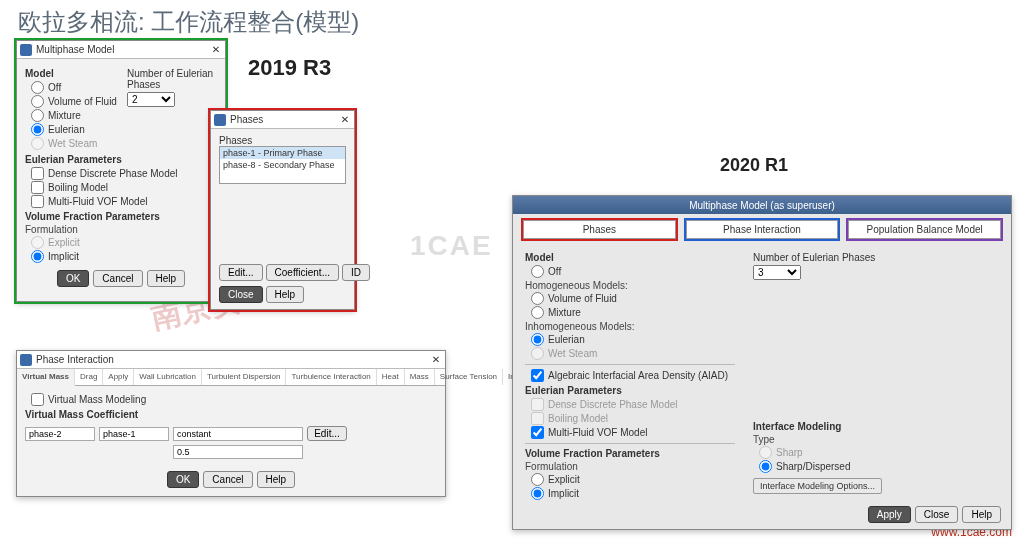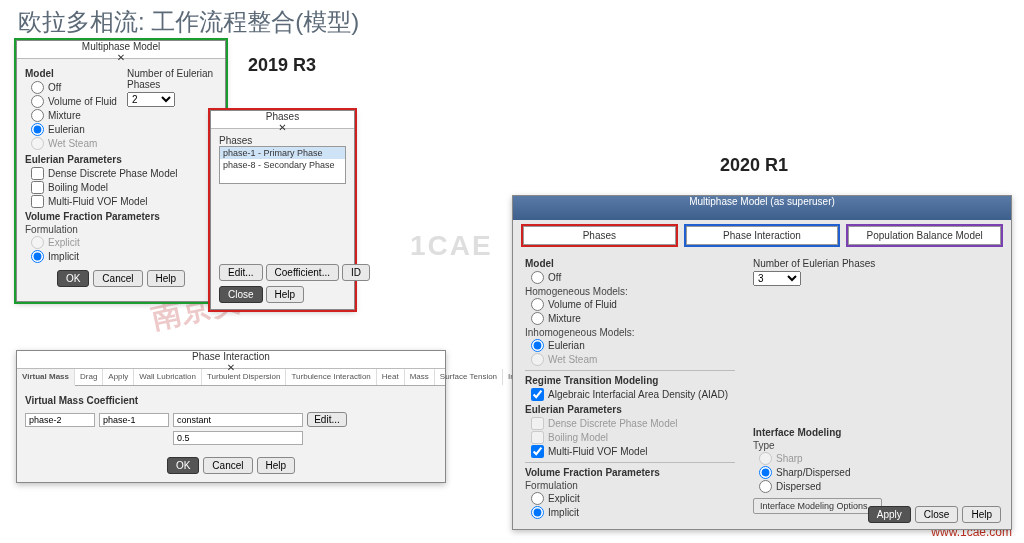--- a/index.html
+++ b/index.html
@@ -8,30 +8,30 @@
     width: 1024px;
     height: 543px;
     font-family: "Segoe UI", Arial, sans-serif;
     font-size: 10px;
     color: #333;
     background: #fff;
     position: relative;
     overflow: hidden;
   }
   .slide-title { position:absolute; top:6px; left:18px; font-size:24px; color:#5c6a78; font-weight:400; }
-  .label2019 { position:absolute; top:55px; left:248px; font-size:18px; font-weight:700; color:#222; }
+  .label2019 { position:absolute; top:55px; left:248px; font-size:22px; font-weight:700; color:#222; }
   .label2020 { position:absolute; top:155px; left:720px; font-size:18px; font-weight:700; color:#222; }
   .watermark-cae { position:absolute; top:230px; left:410px; font-size:28px; color:rgba(160,160,160,0.35); font-weight:700; letter-spacing:2px; }
   .watermark-cn { position:absolute; top:280px; left:150px; font-size:30px; color:rgba(190,60,60,0.28); font-weight:700; transform:rotate(-12deg); }
   .footer-brand { position:absolute; right:12px; bottom:4px; text-align:right; font-size:13px; }
   .footer-brand .cn { color:#1a55b0; font-weight:700; }
   .footer-brand .url { color:#c03020; font-size:12px; }
 
   .dlg { position:absolute; background:#f2f2f2; border:1px solid #888; box-shadow:0 2px 6px rgba(0,0,0,.25); }
-  .dlg-titlebar { display:flex; align-items:center; background:#fff; border-bottom:1px solid #bbb; height:18px; padding:0 3px; font-size:10px;flex-direction:column; }
+  .dlg-titlebar { display:flex; align-items:center; background:#fff; border-bottom:1px solid #bbb; height:18px; padding:0 3px; font-size:10px; }
   .dlg-icon { width:12px; height:12px; background:#3a6aa8; border-radius:2px; margin-right:4px; }
   .dlg-title { flex:1; color:#333; }
   .dlg-x { width:12px; height:12px; text-align:center; line-height:12px; color:#333; cursor:pointer; }
   .dlg-body { padding:6px 8px; }
   .group-label { font-weight:700; margin:3px 0 2px 0; }
   .radio-row, .check-row { display:flex; align-items:center; gap:4px; margin:1px 0 1px 6px; }
   .radio-row input, .check-row input { margin:0; }
   .disabled { color:#999; }
   .btnbar { display:flex; gap:4px; justify-content:center; padding:6px 0 8px 0; }
   .btn { background:#e9e9e9; border:1px solid #888; border-radius:3px; padding:2px 8px; font-size:10px; cursor:pointer; }
@@ -55,21 +55,21 @@
   
   #dlg-pi { top:350px; left:16px; width:430px; }
   #dlg-pi .tabs { display:flex; border-bottom:1px solid #aaa; background:#fff; }
   #dlg-pi .tab { padding:3px 5px; font-size:8px; border-right:1px solid #ddd; color:#555; white-space:nowrap; }
   #dlg-pi .tab.active { background:#f2f2f2; border-bottom:2px solid #f2f2f2; font-weight:700; margin-bottom:-1px; }
   #dlg-pi .grid { display:grid; grid-template-columns:70px 70px 130px 40px; gap:4px; align-items:center; margin-top:6px; }
   #dlg-pi input.cell { width:100%; font-size:9px; padding:1px 3px; border:1px solid #aaa; background:#fff; }
 
   
   #dlg2020 { top:195px; left:512px; width:500px; height:335px; background:#e8e8e8; }
-  #dlg2020 .titlebar2020 { background:linear-gradient(#5a7aa6,#3d5f8c); color:#fff; height:24px; display:flex; align-items:flex-start; justify-content:center; font-size:10px; position:relative; }
+  #dlg2020 .titlebar2020 { background:linear-gradient(#5a7aa6,#3d5f8c); color:#fff; height:18px; display:flex; align-items:center; justify-content:center; font-size:10px; position:relative; }
   #dlg2020 .tabs2020 { display:flex; gap:10px; padding:6px 10px; background:#e8e8e8; }
   #dlg2020 .tab2020 { flex:1; text-align:center; padding:3px 4px; background:#fff; border:1px solid #999; font-size:10px; cursor:pointer; }
   #dlg2020 .tab2020.models { outline:2px solid #1a9c2f; font-weight:700; }
   #dlg2020 .tab2020.phases { outline:2px solid #d12020; }
   #dlg2020 .tab2020.pint { outline:2px solid #1f5fd0; }
   #dlg2020 .tab2020.pbm { outline:2px solid #7a3fb0; }
   #dlg2020 .body2020 { display:flex; gap:18px; padding:4px 12px 4px 12px; }
   #dlg2020 .colL { width:210px; }
   #dlg2020 .colR { width:230px; }
   #dlg2020 hr { border:none; border-top:1px solid #bbb; margin:4px 0; }
@@ -194,20 +194,24 @@
     <div class="tab">Apply</div>
     <div class="tab">Wall Lubrication</div>
     <div class="tab">Turbulent Dispersion</div>
     <div class="tab">Turbulence Interaction</div>
     <div class="tab">Heat</div>
     <div class="tab">Mass</div>
     <div class="tab">Surface Tension</div>
     <div class="tab">Interfacial Area</div>
   </div>
   <div class="dlg-body">
+    <label class="check-row">
+        <input type="checkbox" style=""> 
+        <span>Virtual Mass Modeling</span>
+      </label>
     <div class="group-label" style="font-weight:700">Virtual Mass Coefficient</div>
     <div class="grid">
       <input class="cell" readonly="" value="phase-2" style="">
       <input class="cell" readonly="" value="phase-1" style="">
       <input class="cell" value="constant" style="">
       <button class="btn" style="padding:1px 4px">Edit...</button>
       <div></div>
         <div></div>
       <input class="cell" value="0.5" style="">
       <div></div>
@@ -248,21 +252,20 @@
       <div class="subhead">Inhomogeneous Models:</div>
       <label class="radio-row">
           <input type="radio" name="m20" checked="" style=""> 
           <span>Eulerian</span>
         </label>
       <label class="radio-row disabled">
           <input type="radio" name="m20" disabled="" style=""> 
           <span>Wet Steam</span>
         </label>
       <hr>
-      <div class="group-label">Regime Transition Modeling</div>
       <label class="check-row">
           <input type="checkbox" checked="" style=""> 
           <span>Algebraic Interfacial Area Density (AIAD)</span>
         </label>
       <div class="group-label">Eulerian Parameters</div>
       <label class="check-row disabled">
           <input type="checkbox" disabled="" style=""> 
           <span>Dense Discrete Phase Model</span>
         </label>
       <label class="check-row disabled">
@@ -292,24 +295,20 @@
       <div class="group-label" style="font-weight:700">Interface Modeling</div>
       <div class="subhead">Type</div>
       <label class="radio-row disabled">
           <input type="radio" name="t20" disabled="" style=""> 
           <span>Sharp</span>
         </label>
       <label class="radio-row">
           <input type="radio" name="t20" checked="" style=""> 
           <span>Sharp/Dispersed</span>
         </label>
-      <label class="radio-row">
-          <input type="radio" name="t20" style=""> 
-          <span>Dispersed</span>
-        </label>
       <div class="inset-btn">Interface Modeling Options...</div>
     </div>
   </div>
   <div class="footer2020">
     <button class="btn dark">Apply</button>
     <button class="btn">Close</button>
     <button class="btn">Help</button>
   </div>
 </div>
 

